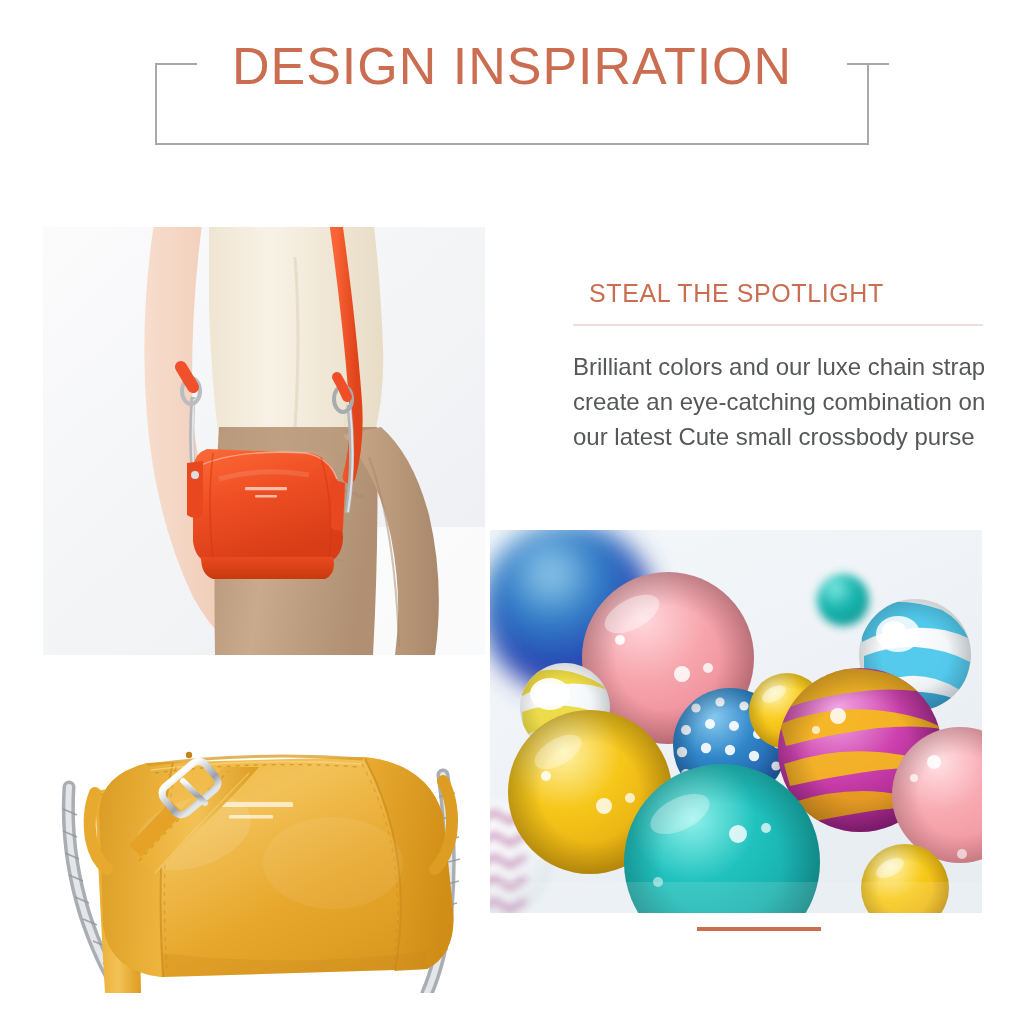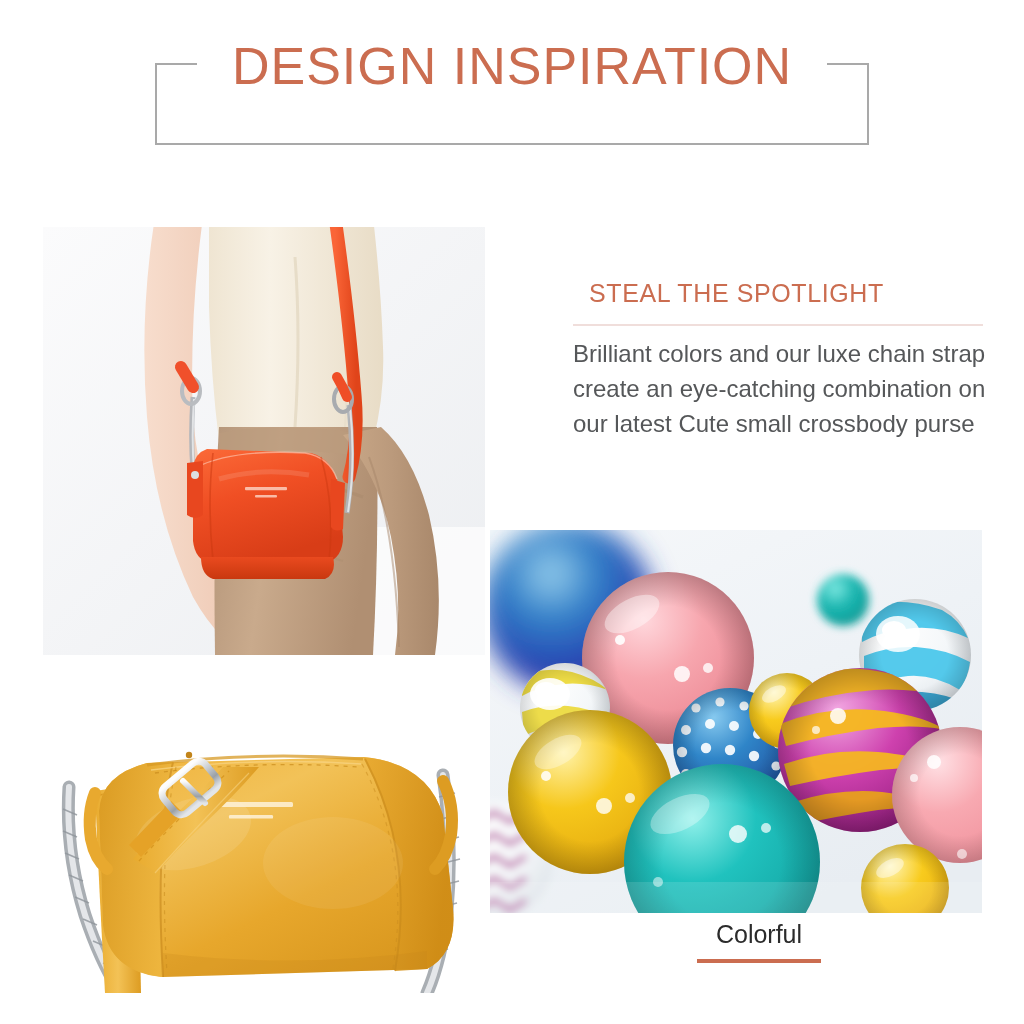--- a/index.html
+++ b/index.html
@@ -16,20 +16,21 @@
     font-family: "Liberation Sans", sans-serif;
   }
 
   
   #title-banner {
     position: absolute;
     left: 155px;
     top: 63px;
     width: 714px;
     height: 82px;
+    padding-left: 20px;
   }
   #title-frame-left, #title-frame-right {
     position: absolute;
     top: 0;
     width: 42px;
     height: 0;
     border-top: 2px solid #a9a9a9;
   }
   #title-frame-left { left: 0; }
   #title-frame-right { right: 0; }
@@ -99,21 +100,21 @@
     margin: 16px;
     font-weight: 400;
   }
   #spotlight-rule {
     margin-top: 8px;
     width: 410px;
     height: 2px;
     background: #f0dedb;
   }
   #spotlight-body {
-    margin: 10px 0 0 0;
+    margin: 23px 0 0 0;
     font-size: 24px;
     line-height: 35px;
     color: #555759;
     width: 418px;
   }
 
   
   #caption-block {
     position: absolute;
     left: 655px;
@@ -598,17 +599,16 @@
     </svg>
   </div>
 
   <div id="copy-block">
     <div id="spotlight-heading">STEAL THE SPOTLIGHT</div>
     <div id="spotlight-rule"></div>
     <div id="spotlight-body">Brilliant colors and our luxe chain strap create an eye-catching combination on our latest Cute small crossbody purse</div>
   </div>
 
   <div id="caption-block">
-    <div id="caption-label">Colorful</div>
     <div id="caption-rule"></div>
   </div>
 
 </div>
 
 </body></html>

